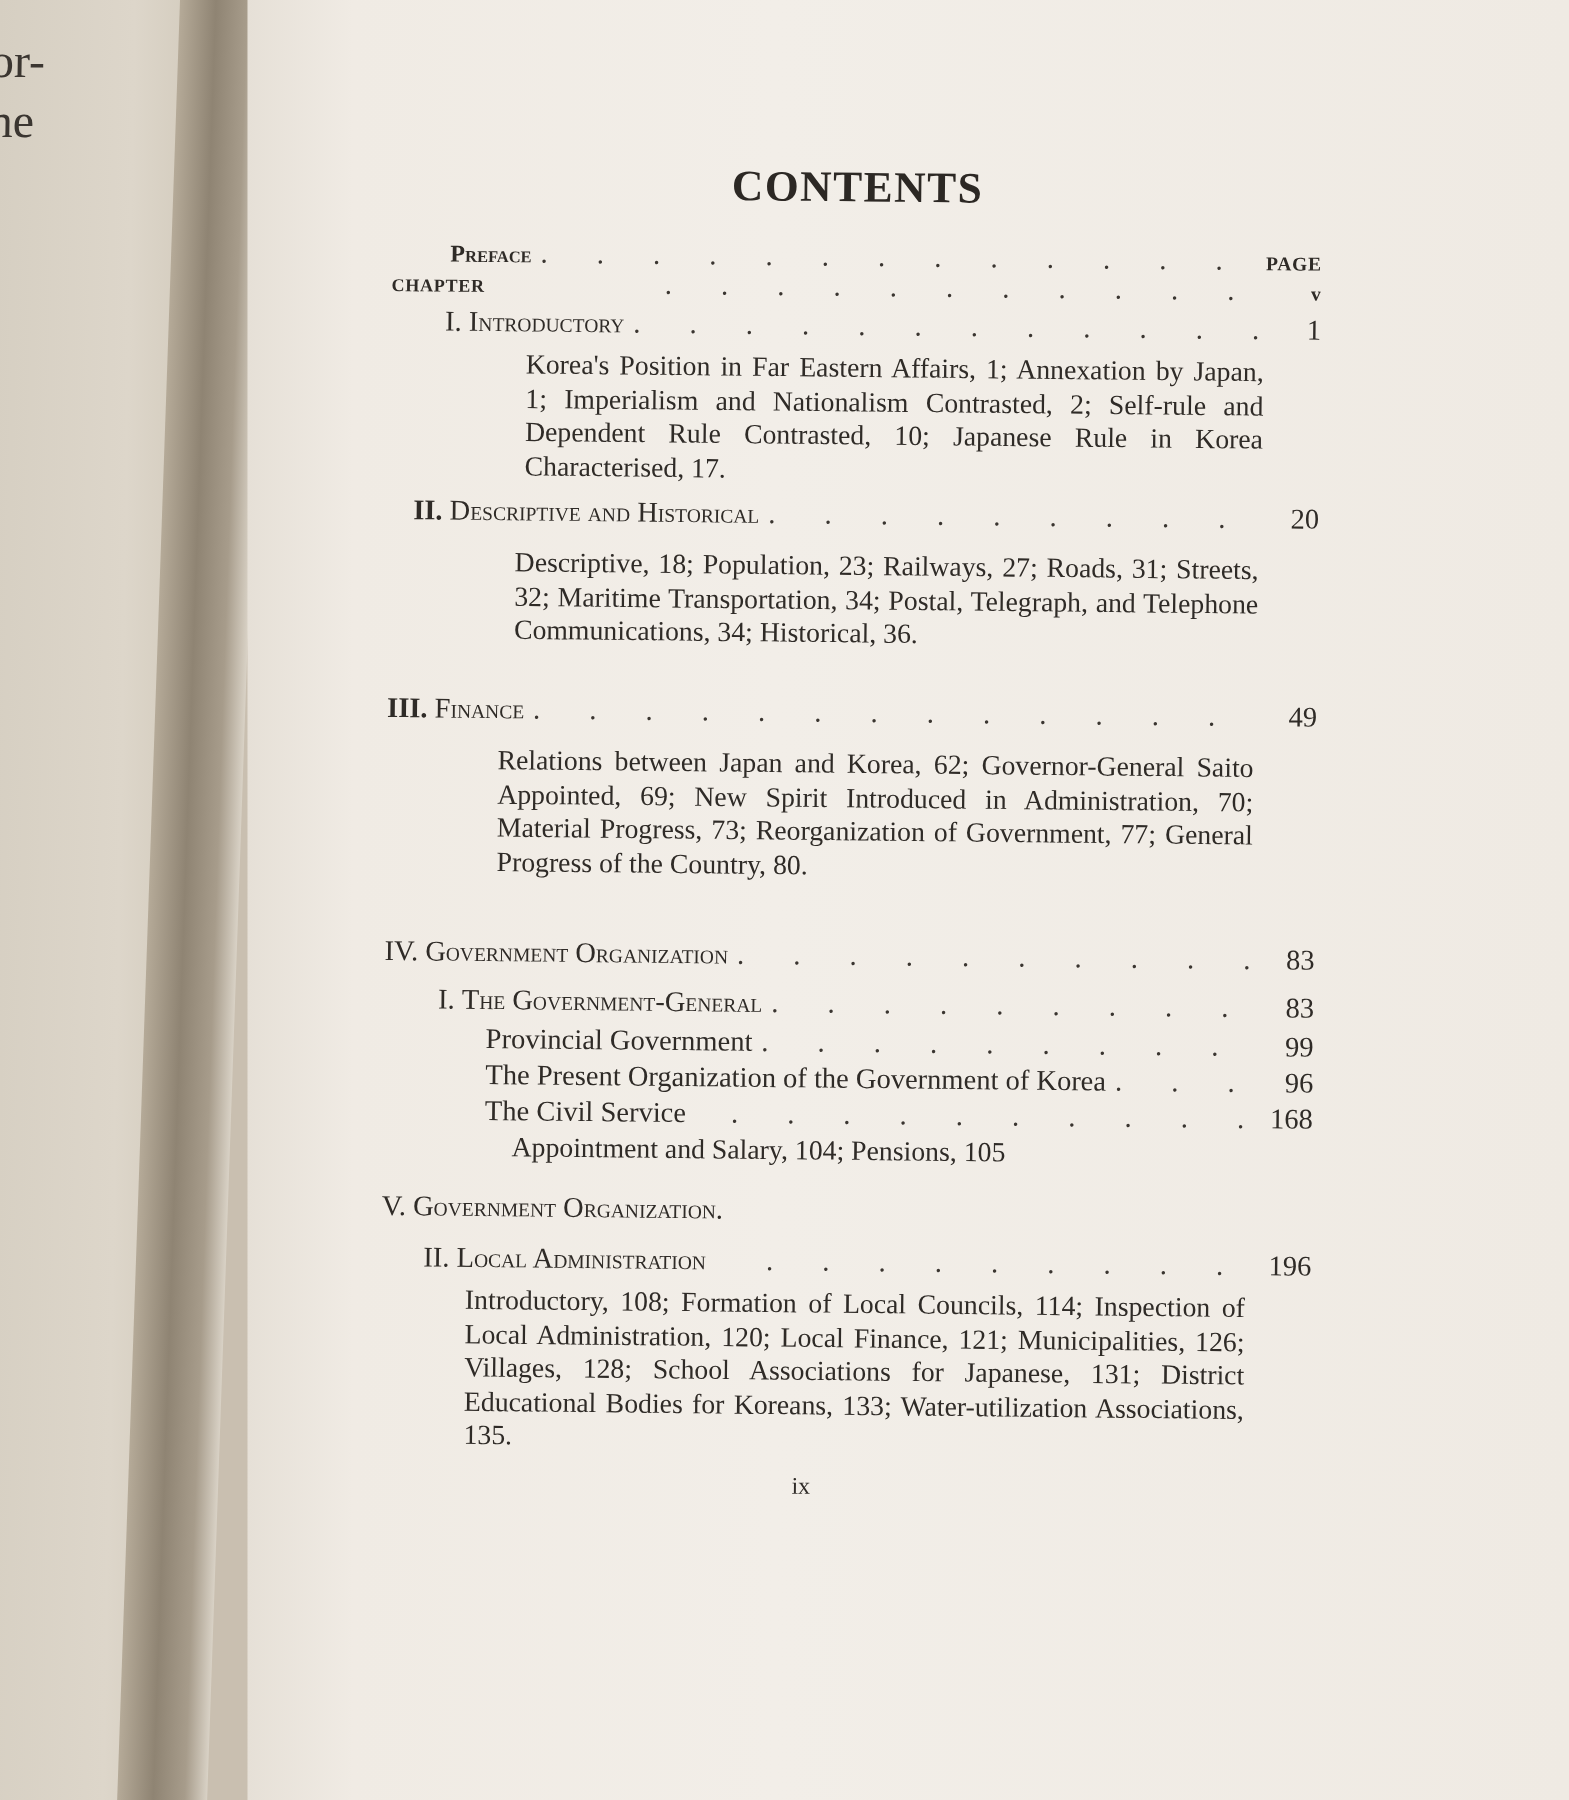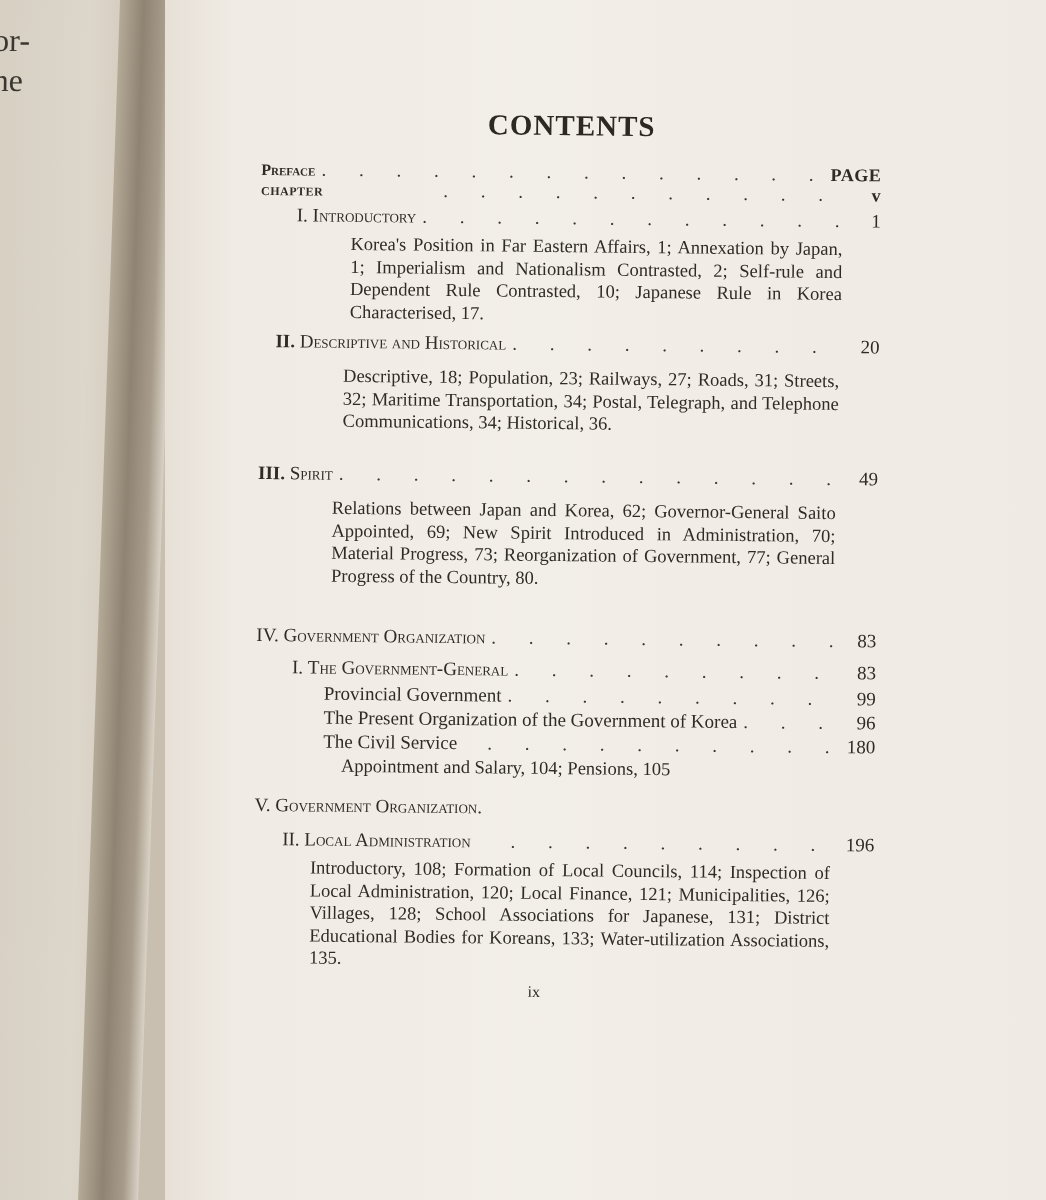--- a/index.html
+++ b/index.html
@@ -38,21 +38,21 @@
     .row {
       position: absolute; left: 0; right: 0; display: flex; align-items: baseline;
       white-space: nowrap; font-size: 19px;
     }
     .row .label { flex: 0 0 auto; }
     .row .dots {
       flex: 1 1 auto; overflow: hidden; letter-spacing: 14px; padding-left: 6px; color: #3a3530;
     }
     .row .dots::before { content: ". . . . . . . . . . . . . . . . . . . . . . . . . . . . . . . . . . . . . . . . ."; }
     .row .pg { flex: 0 0 auto; padding-left: 8px; text-align: right; min-width: 26px; }
-    .small { font-size: 18px; font-weight: bold; letter-spacing: 0.5px; }
+    .small { font-size: 13px; font-weight: bold; letter-spacing: 0.5px; }
     .para {
       position: absolute; font-size: 18.5px; line-height: 22.5px; text-align: justify; color: #2f2b27;
     }
     .folio { position: absolute; left: 275px; font-size: 16px; }
   </style>
 </head>
 <body>
 
 <div class="left-page">
   <div class="left-text">
@@ -61,21 +61,21 @@
   </div>
 </div>
 <div class="gutter"></div>
 
 <div class="right-page"></div>
 
 <div class="content">
   <div class="title">CONTENTS</div>
 
   <div class="row" style="top:58px;">
-    <span class="label sc" style="font-size:16px;font-weight:bold;">Preface</span>
+    <span class="label sc" style="font-size:16px;font-weight:bold;margin-left:39px;">Preface</span>
     <span class="dots"></span>
     <span class="pg small">PAGE</span>
   </div>
   <div class="row" style="top:78px;">
     <span class="label small" style="font-size:12px;">CHAPTER</span>
     <span class="dots" style="padding-left:120px;"></span>
     <span class="pg small">v</span>
   </div>
 
   <div class="row" style="top:104px;padding-left:36px;">
@@ -94,21 +94,21 @@
       <span class="sc">Descriptive and Historical</span>
     </span>
     <span class="dots"></span>
     <span class="pg">20</span>
   </div>
   <div class="para" style="top:264px;left:84px;width:496px;">Descriptive, 18; Population, 23; Railways, 27; Roads, 31; Streets, 32; Maritime Transportation, 34; Postal, Telegraph, and Telephone Communications, 34; Historical, 36.</div>
 
   <div class="row" style="top:362px;padding-left:0px;">
     <span class="label">
       <span style="font-weight:bold;text-align:right;">III.</span>
-      <span class="sc">Spirit</span>
+      <span class="sc">Finance</span>
     </span>
     <span class="dots"></span>
     <span class="pg">49</span>
   </div>
   <div class="para" style="top:396px;left:74px;width:504px;">Relations between Japan and Korea, 62; Governor-General Saito Appointed, 69; New Spirit Introduced in Administration, 70; Material Progress, 73; Reorganization of Government, 77; General Progress of the Country, 80.</div>
 
   <div class="row" style="top:524px;padding-left:0px;">
     <span class="label">
       <span>IV.</span>
       <span class="sc">Government Organization</span>
@@ -130,21 +130,21 @@
     <span class="pg">99</span>
   </div>
   <div class="row" style="top:606px;padding-left:68px;">
     <span class="label">The Present Organization of the Government of Korea</span>
     <span class="dots"></span>
     <span class="pg">96</span>
   </div>
   <div class="row" style="top:630px;padding-left:68px;">
     <span class="label">The Civil Service</span>
     <span class="dots" style="padding-left:30px;"></span>
-    <span class="pg">180</span>
+    <span class="pg">168</span>
   </div>
   <div class="para" style="top:654px;left:86px;width:500px;text-align:left;">Appointment and Salary, 104; Pensions, 105</div>
 
   <div class="row" style="top:694px;padding-left:0px;">
     <span class="label">
       <span>V.</span>
       <span class="sc">Government Organization.</span>
     </span>
   </div>
   <div class="row" style="top:728px;padding-left:28px;">

